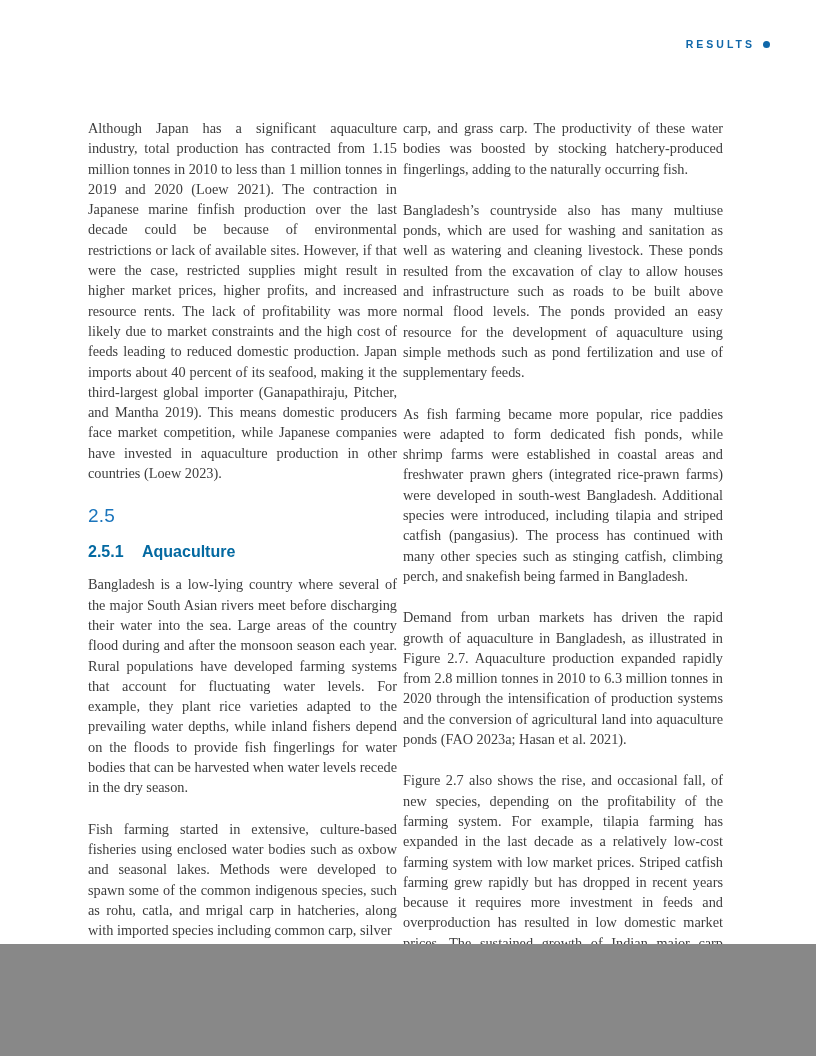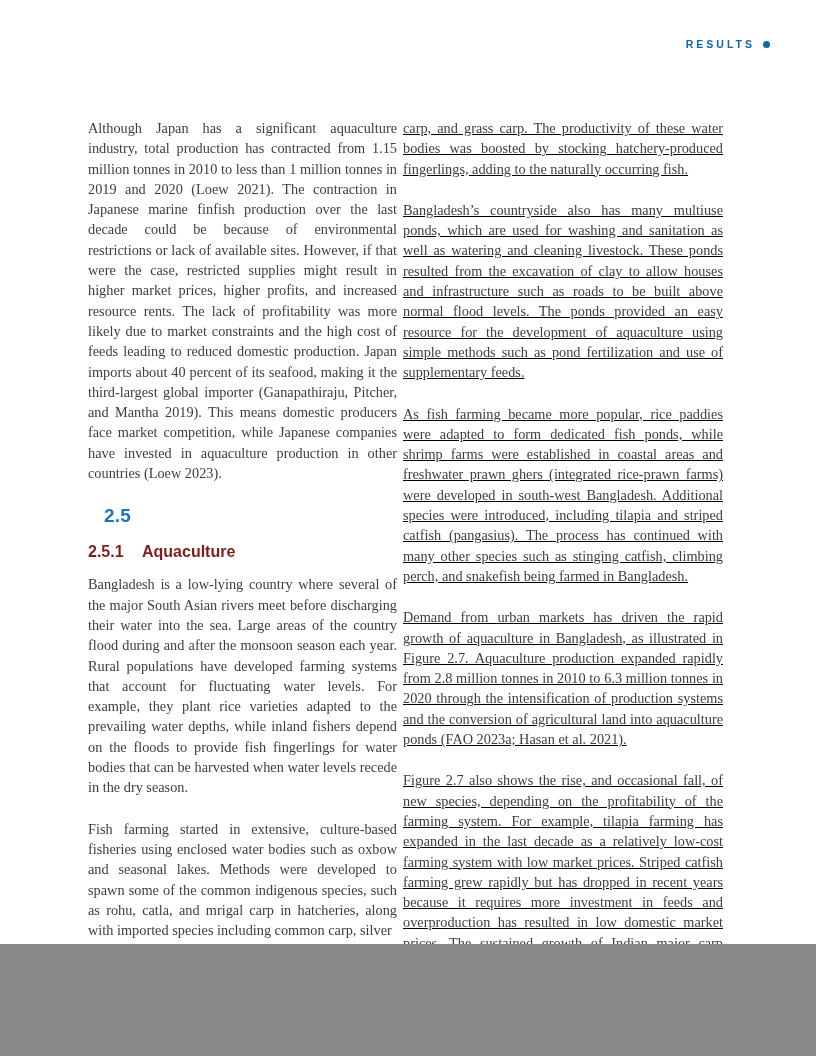--- a/index.html
+++ b/index.html
@@ -35,52 +35,51 @@
   }
   .content{
     position:absolute;
     left:88px;top:118px;
     width:647px;
     display:flex;
     gap:6px;
   }
   .col{display:block;}
   .col-left{width:309px;}
-  .col-right{width:320px;text-decoration:underline;}
+  .col-right{width:320px;}
   .content p{
     margin:0 0 21px 0;
     font-size:14.3px;
     line-height:20.3px;
     color:var(--body-text);
     text-align:justify;
     text-justify:inter-word;
   }
   .content p:last-child{margin-bottom:16px;}
   h2.section-heading{
     margin:10px 9px 14px 0;
     display:grid;
     grid-template-columns:43px 1fr;
     font-family:"Liberation Sans", sans-serif;
-    font-weight:700;
+    font-weight:400;
     font-size:19px;
     line-height:24px;
     color:var(--accent-blue);
     letter-spacing:0.2px;
-    text-align:right;
   }
   h2 .section-title{white-space:pre-line;}
   h3.subsection-heading{
     margin:0 0 12px 0;
     display:grid;
     grid-template-columns:54px 1fr;
     font-family:"Liberation Sans", sans-serif;
     font-weight:700;
     font-size:16px;
     line-height:20px;
-    color:#7f1d1d;
+    color:#0369a1;
   }
   .footer{
     position:absolute;
     top:1010px;left:88px;right:24px;
     height:34px;
     display:flex;
     align-items:center;
     justify-content:flex-end;
   }
   .footer-title{

